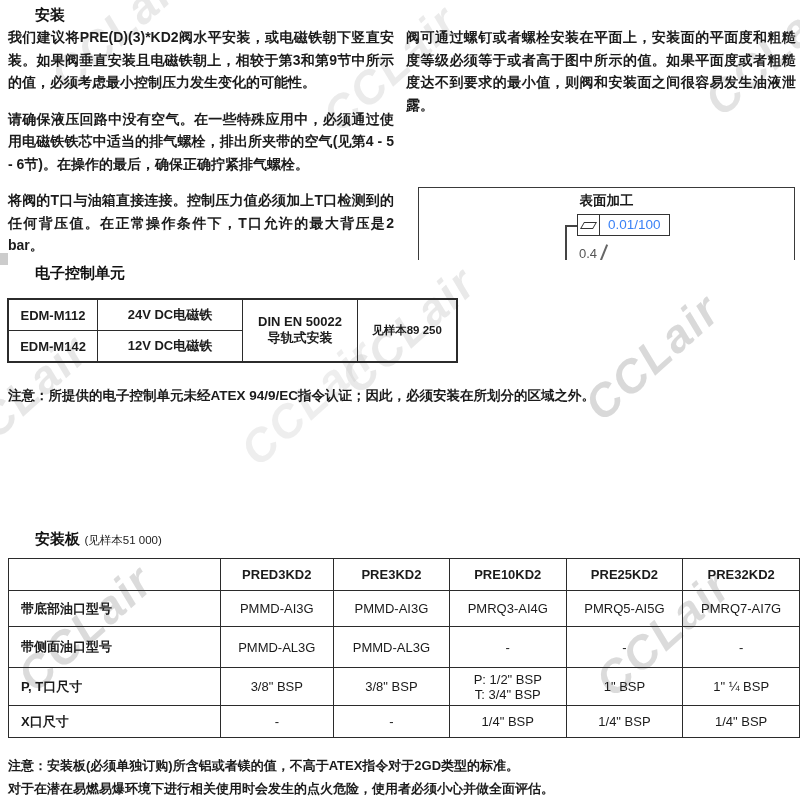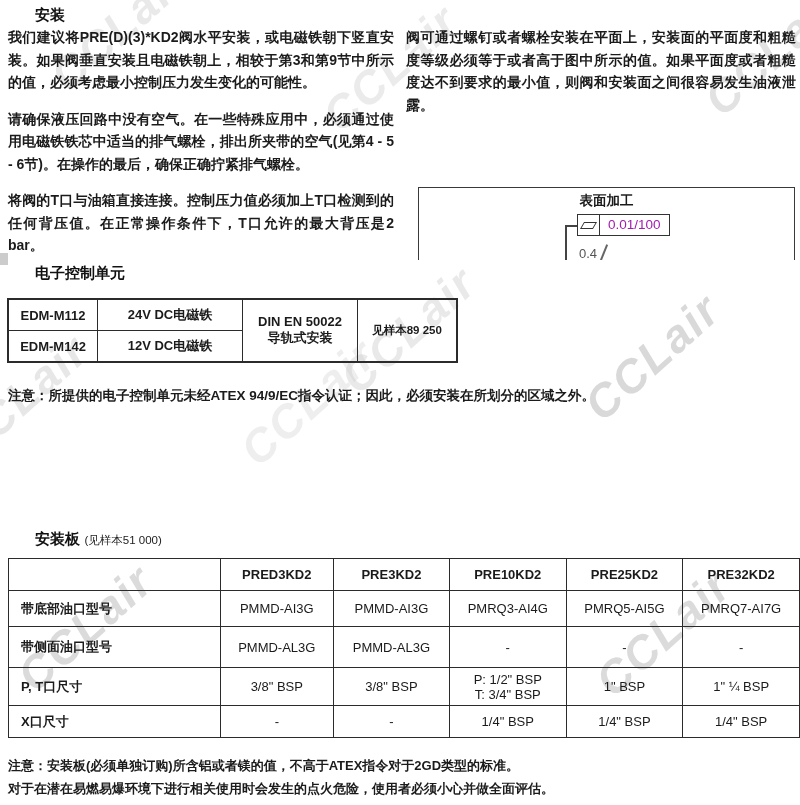--- a/index.html
+++ b/index.html
@@ -28,21 +28,21 @@
   .subtitle{font-size:11.5px;font-weight:normal;color:#222;}
   
   .figure{
     width:375px;height:72px;overflow:hidden;
     border-top:1.5px solid #3a3a3a;border-left:1.5px solid #3a3a3a;border-right:1.5px solid #3a3a3a;
   }
   .fig-title{text-align:center;font-size:13.5px;font-weight:600;margin-top:4px;}
   .callout{display:flex;border:1.6px solid #333;background:#fff;align-items:center;}
   .callout .c1{width:21px;height:20px;border-right:1.6px solid #333;display:flex;align-items:center;justify-content:center;}
   .pgram{width:11px;height:5px;border:1.3px solid #333;transform:skewX(-30deg);}
-  .callout .c2{padding:1px 8px 2px 8px;font-size:13.5px;color:#a21caf;}
+  .callout .c2{padding:1px 8px 2px 8px;font-size:13.5px;color:#3b82f6;}
   .leader-v{width:1.5px;background:#444;}
   .leader-h{height:1.5px;background:#444;}
   .rough{font-size:13px;color:#555;display:flex;align-items:flex-start;gap:6px;}
   .rough .tick{width:1.6px;height:17px;background:#666;transform:rotate(22deg);margin-top:-2px;}
   
   table{border-collapse:collapse;}
   .ecu-table{border:2px solid #2b2b2b;}
   .ecu-table td{
     border:1.5px solid #2b2b2b;text-align:center;vertical-align:middle;
     font-size:13px;padding:0 6px;

